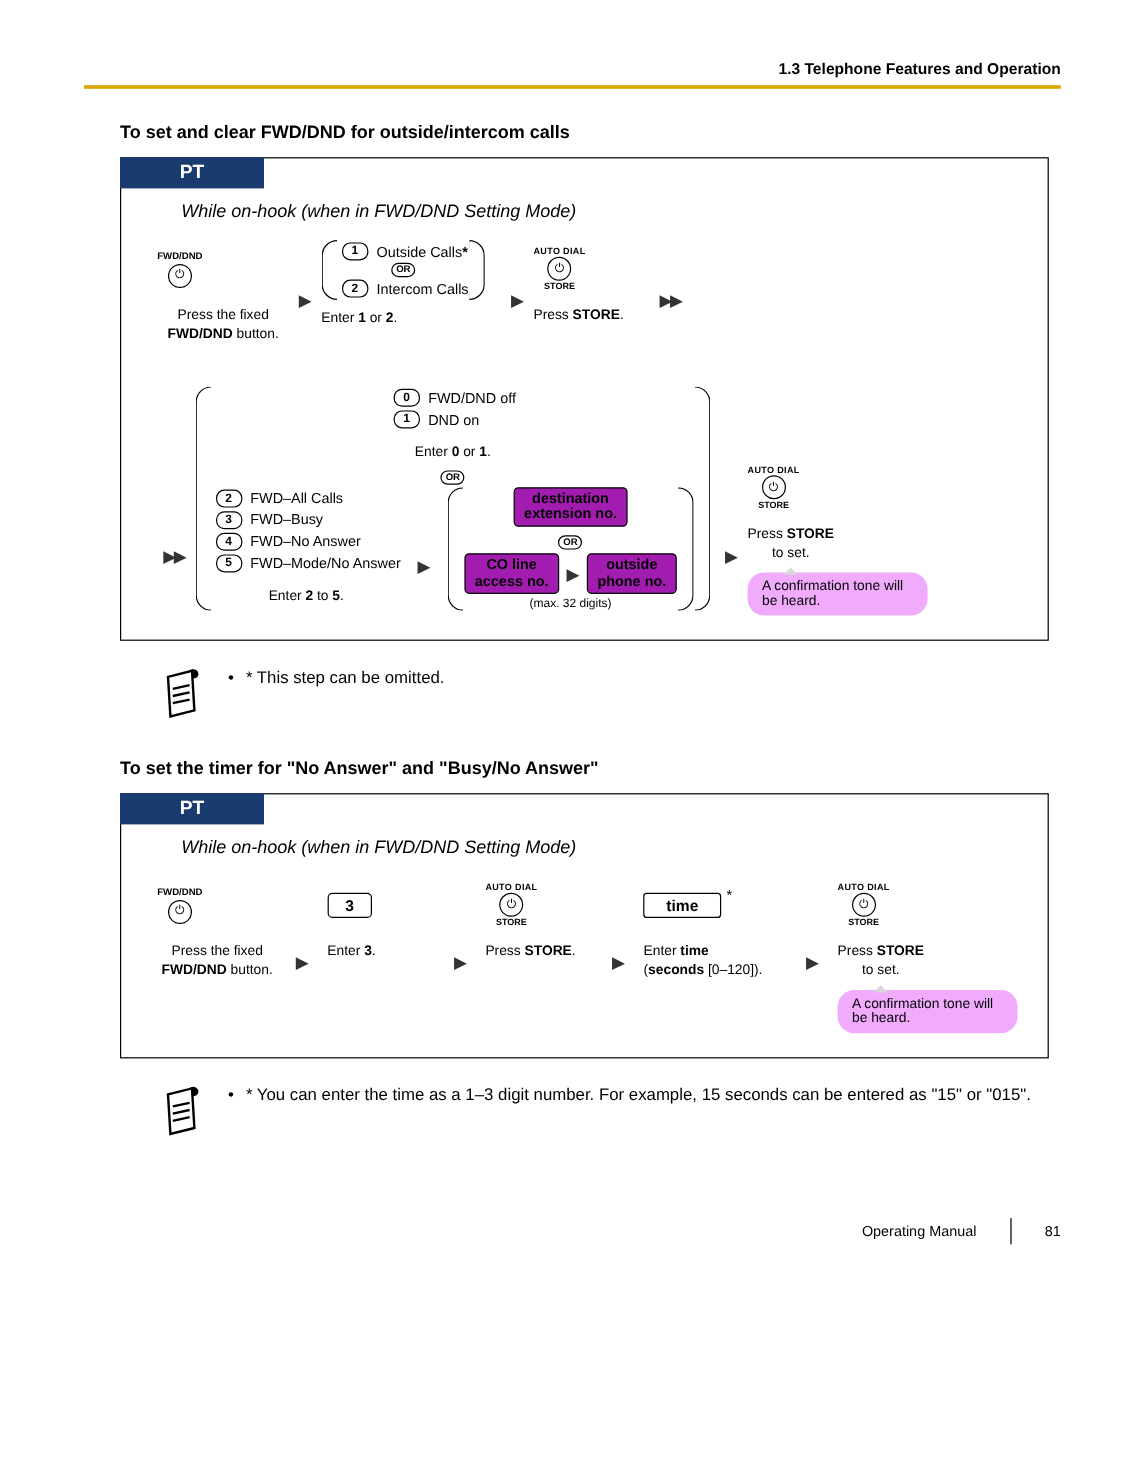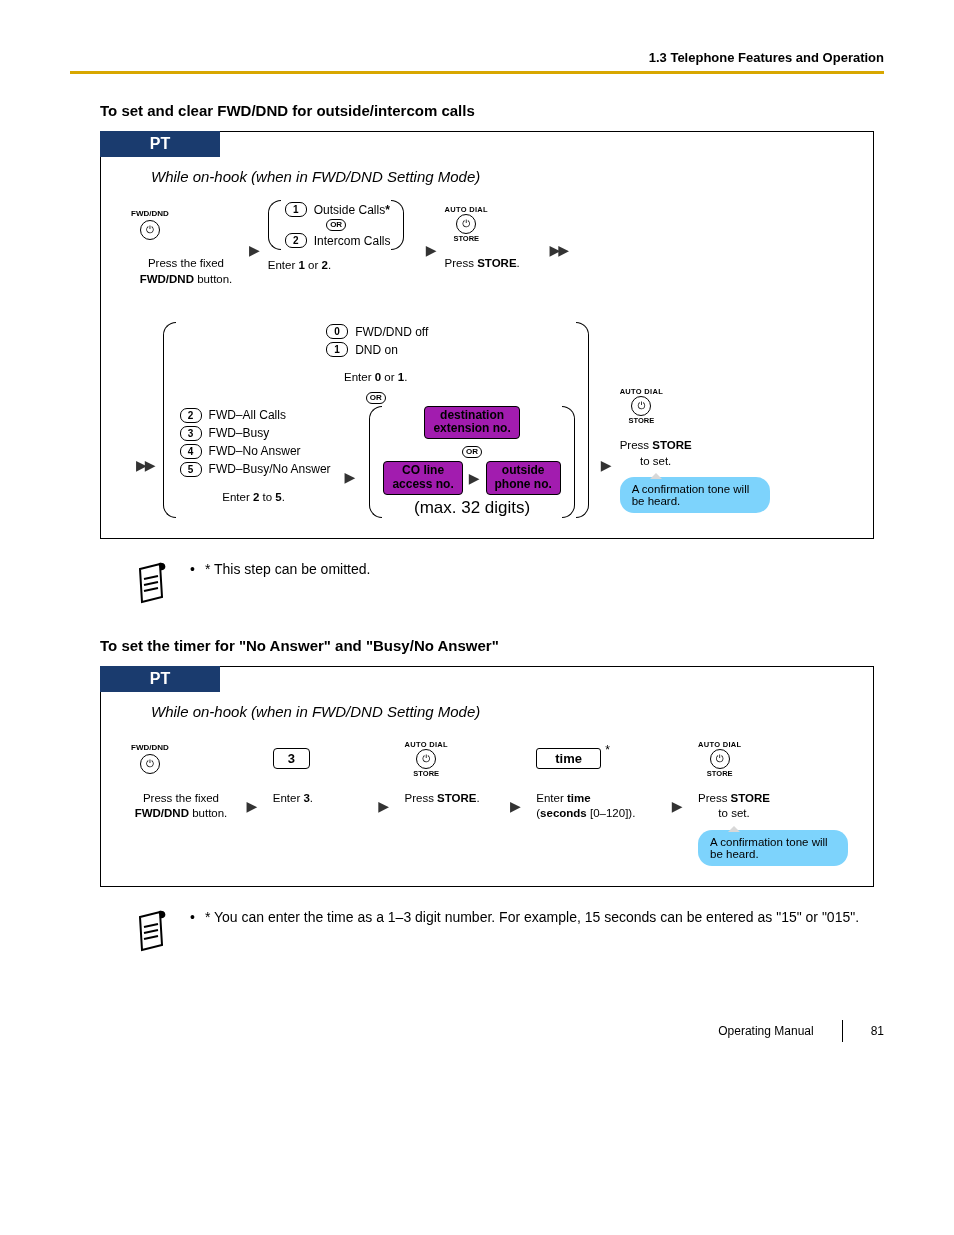--- a/index.html
+++ b/index.html
@@ -163,21 +163,21 @@
     border: 1.5px solid #000;
     border-radius: 4px;
     padding: 2px 8px;
     font-size: 12px;
     font-weight: bold;
     text-align: center;
     line-height: 1.15;
     background: #a21caf;
   }
   .tooltip {
-    background: #7dd3fc;
+    background: #f0abfc;
     border-radius: 14px;
     padding: 6px 12px;
     font-size: 11.5px;
     position: relative;
     margin-top: 8px;
   }
   .tooltip::before {
     content: "";
     position: absolute;
     top: -10px; left: 30px;
@@ -333,21 +333,21 @@
               <div class="opt-line">
                   <span class="key">3</span>
                   <span class="lbl">FWD–Busy</span>
                 </div>
               <div class="opt-line">
                   <span class="key">4</span>
                   <span class="lbl">FWD–No Answer</span>
                 </div>
               <div class="opt-line">
                   <span class="key">5</span>
-                  <span class="lbl">FWD–Busy/No Answer</span>
+                  <span class="lbl">FWD–Mode/No Answer</span>
                 </div>
             </div>
             <div class="step-caption">
               <span>Enter </span><b>2</b><span> to </span><b>5</b><span>.</span>
             </div>
           </div>
 
           <div class="arrow" style="padding-top:30px">▶</div>
 
           <div class="sub-col">
@@ -359,21 +359,21 @@
                 <div><span class="or-pill">OR</span></div>
                 <div class="inner-flex">
                   <div class="dest-box">
                     <span>CO line</span><br><span>access no.</span>
                   </div>
                   <span class="arrow" style="padding:0">▶</span>
                   <div class="dest-box">
                     <span>outside</span><br><span>phone no.</span>
                   </div>
                 </div>
-                <div style="font-size:17px">(max. 32 digits)</div>
+                <div style="font-size:10px">(max. 32 digits)</div>
               </div>
             </div>
           </div>
         </div>
       </div>
     </div>
 
     <div class="arrow" style="padding-top:90px">▶</div>
 
     <div class="step" style="width:150px; padding-top:60px">

